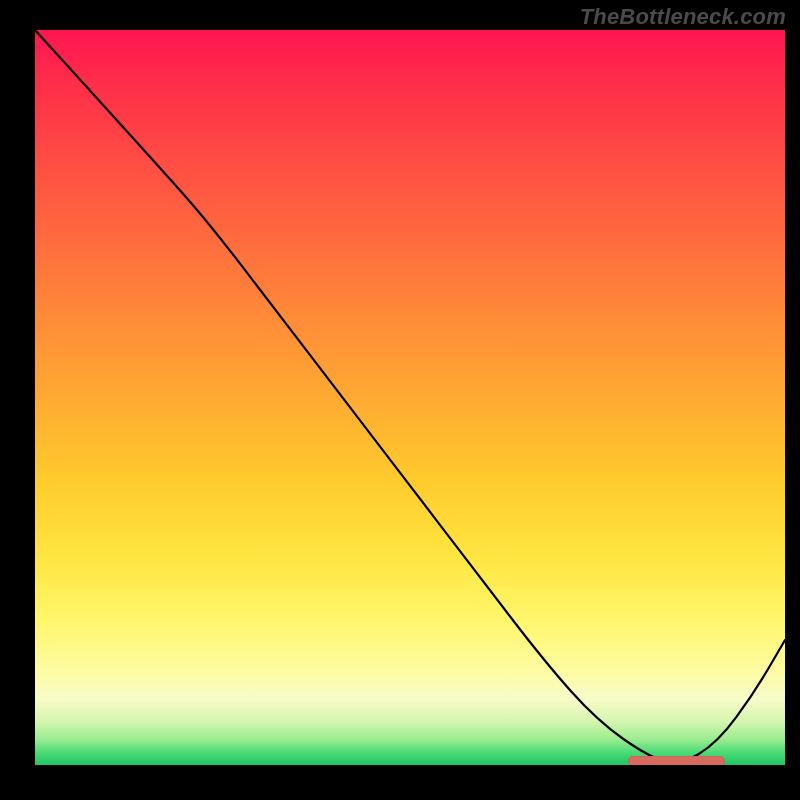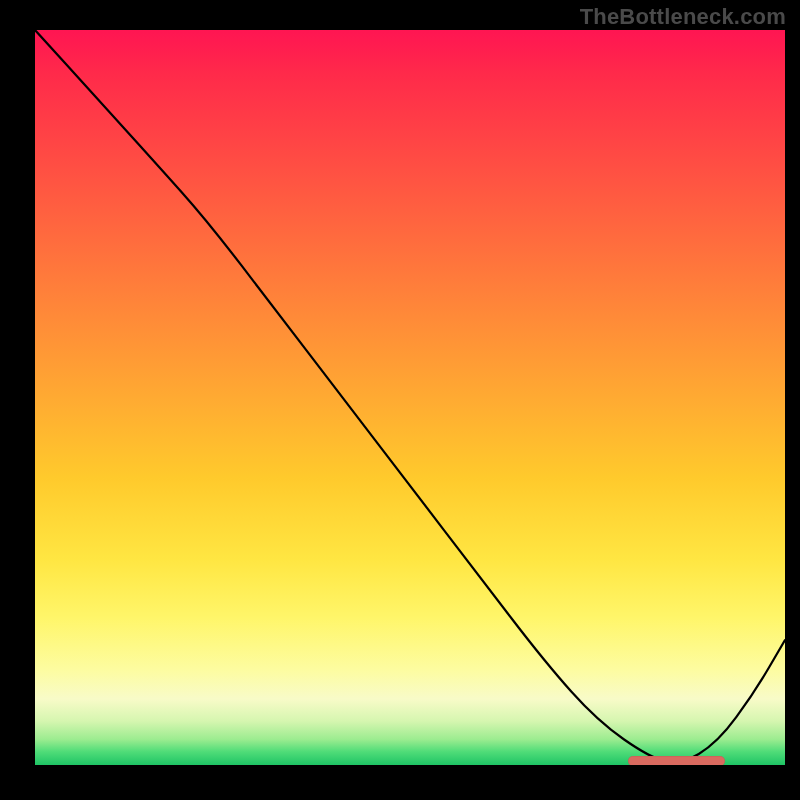--- a/index.html
+++ b/index.html
@@ -19,20 +19,21 @@
   .watermark {
     position: absolute;
     top: 4px;
     right: 14px;
     color: #4a4a4a;
     font-size: 22px;
     font-weight: bold;
     letter-spacing: 0.2px;
     z-index: 20;
     user-select: none;
+    font-style: italic;
   }
   .plot-area {
     
     position: absolute;
     left: 35px;
     top: 30px;
     width: 750px;
     height: 735px;
     overflow: hidden;
   }

